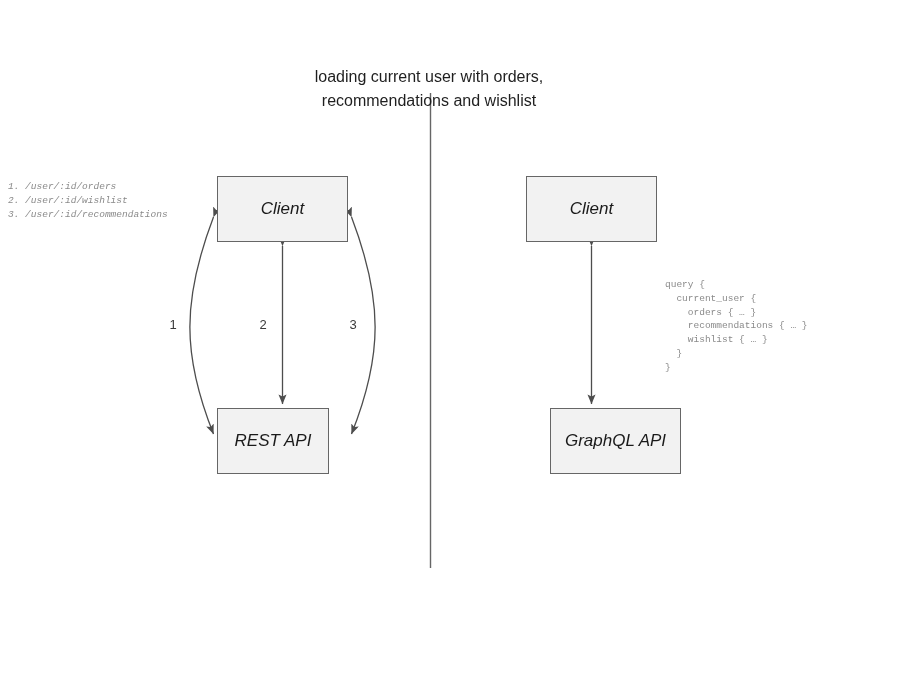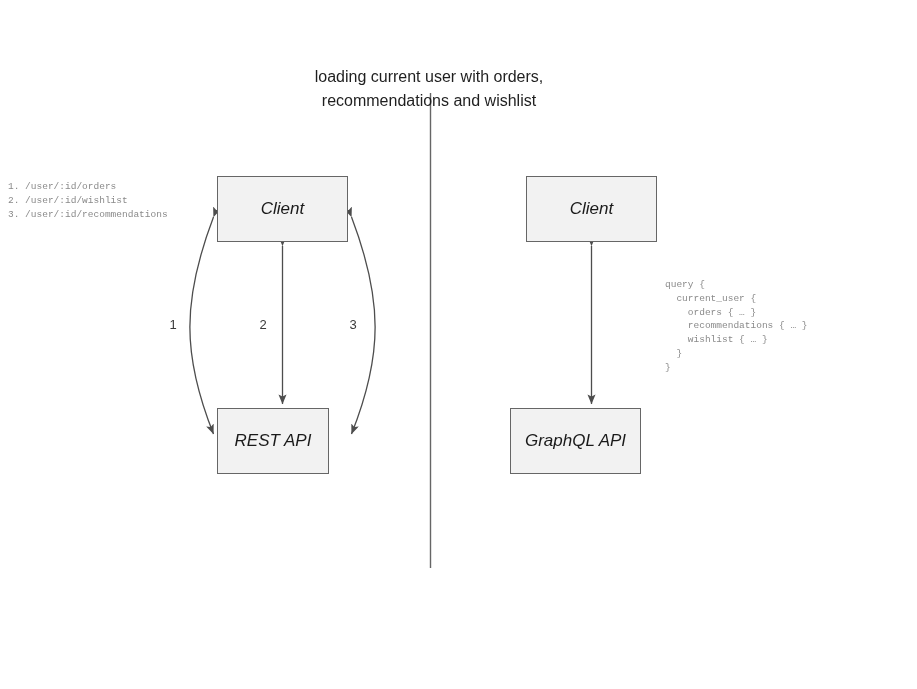--- a/index.html
+++ b/index.html
@@ -47,42 +47,42 @@
     align-items: center;
     justify-content: center;
     font-size: 17px;
     color: #1a1a1a;
     font-style: italic;
   }
 
   #client-rest-box   { left: 217px; top: 176px; width: 131px; height: 66px; }
   #rest-api-box      { left: 217px; top: 408px; width: 112px; height: 66px; }
   #client-graphql-box{ left: 526px; top: 176px; width: 131px; height: 66px; }
-  #graphql-api-box   { left: 510px; top: 408px; width: 131px; height: 66px; }
+  #graphql-api-box   { left: 550px; top: 408px; width: 131px; height: 66px; }
 
   .edge-label {
     position: absolute;
     font-size: 13px;
     color: #3a3a3a;
     text-align: center;
     width: 20px;
   }
   #edge-label-1 { left: 163px; top: 317px; }
   #edge-label-2 { left: 253px; top: 317px; }
   #edge-label-3 { left: 343px; top: 317px; }
 
   .code-block {
     position: absolute;
     font-family: "Liberation Mono", monospace;
     font-size: 9.5px;
     line-height: 13.8px;
     color: #8a8a8a;
     white-space: pre;
   }
-  #rest-endpoints-list { left: 8px; top: 180px; }
+  #rest-endpoints-list { left: 8px; top: 180px; font-style: italic; }
   #graphql-query-code  { left: 665px; top: 278px; }
 </style>
 </head>
 <body>
 
 <svg id="canvas" viewBox="0 0 917 689" xmlns="http://www.w3.org/2000/svg">
   <defs>
     <marker id="arrowhead" markerWidth="9" markerHeight="9" refX="7.4" refY="3.1" orient="auto" markerUnits="strokeWidth">
       <path d="M0,0 L7.6,3.1 L0,6.2 L1.6,3.1 Z" fill="#4d4d4d"></path>
     </marker>

